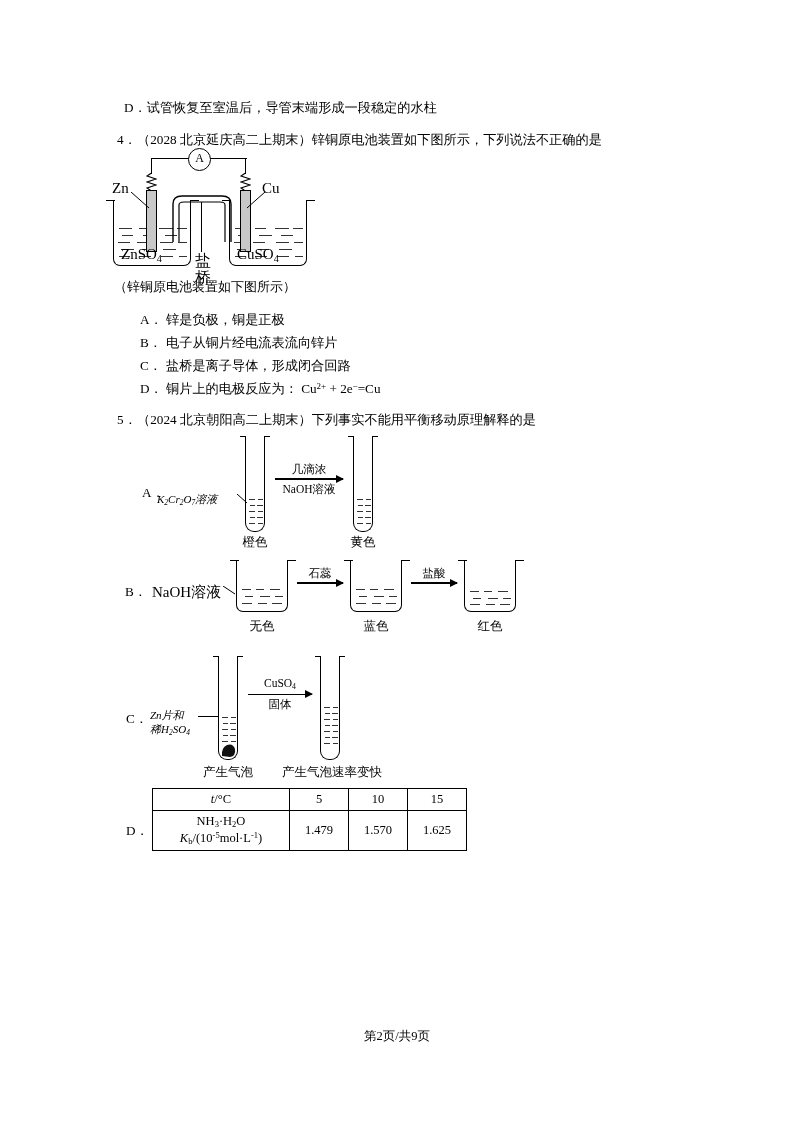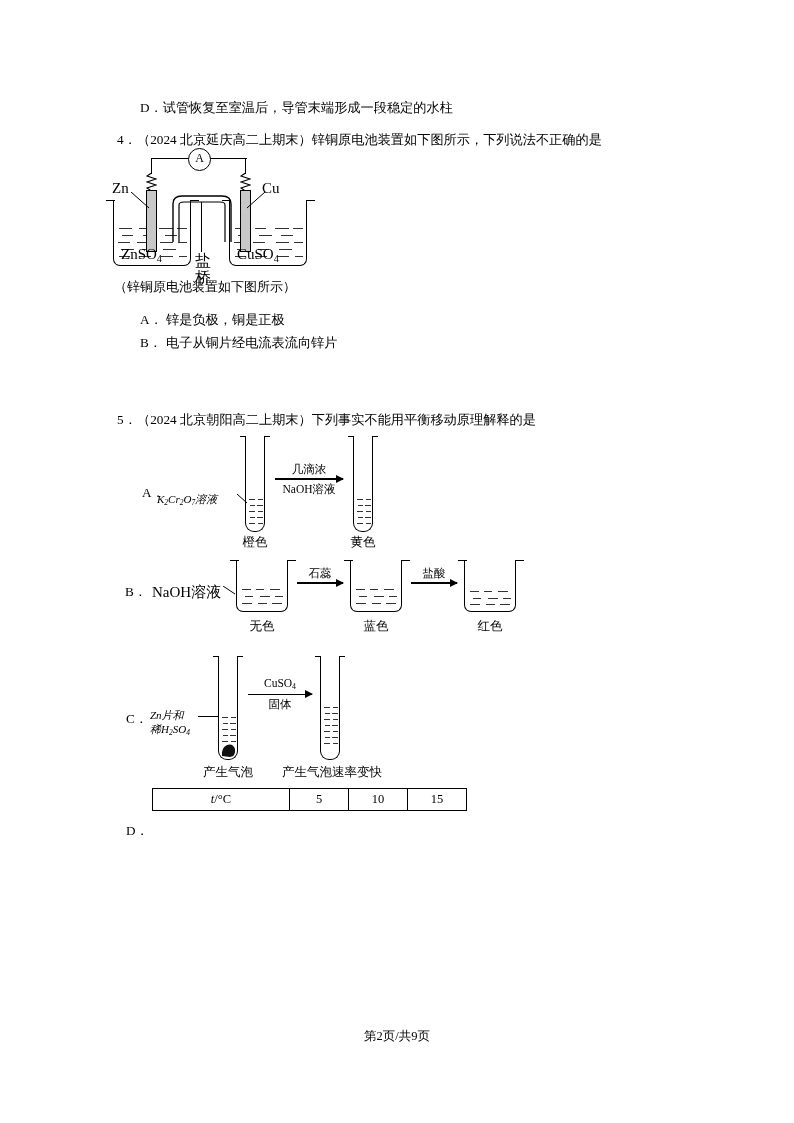--- a/index.html
+++ b/index.html
@@ -63,24 +63,24 @@
   .footer{
     position:absolute;width:100%;text-align:center;font-size:12.5px;
     border-top:0;
   }
 </style>
 </head>
 <body>
 
 <div class="page">
 
-  <div class="q-line" style="left:140px;top:98px;">D．试管恢复至室温后，导管末端形成一段稳定的水柱</div>
+  <div class="q-line" style="left:124px;top:98px;">D．试管恢复至室温后，导管末端形成一段稳定的水柱</div>
 
   <div class="q-line" style="left:117px;top:130px;">
-    <span class="num-tag">4．</span><span>（2024 北京延庆高二上期末）锌铜原电池装置如下图所示，下列说法不正确的是</span>
+    <span class="num-tag">4．</span><span>（2028 北京延庆高二上期末）锌铜原电池装置如下图所示，下列说法不正确的是</span>
   </div>
 
   <div class="cell-fig">
 
     <div class="wire" style="left:46px;top:6px;width:38px;height:1.4px;"></div>
     <div class="wire" style="left:104px;top:6px;width:38px;height:1.4px;"></div>
     <div class="wire" style="left:46px;top:6px;width:1.4px;height:16px;"></div>
     <div class="wire" style="left:140px;top:6px;width:1.4px;height:16px;"></div>
 
     <div class="ammeter" style="left:83px;top:-4px;">A</div>
@@ -166,20 +166,26 @@
     <div class="vert-lbl" style="left:90px;top:100px;">盐桥</div>
   </div>
   <div class="saltbridge-txt" style="left:114px;top:278px;">（锌铜原电池装置如下图所示）</div>
 
   <div class="opt-line" style="left:140px;top:311px;">
     <span class="opt-tag">A．</span><span>锌是负极，铜是正极</span>
   </div>
   <div class="opt-line" style="left:140px;top:334px;">
     <span class="opt-tag">B．</span><span>电子从铜片经电流表流向锌片</span>
   </div>
+  <div class="opt-line" style="left:140px;top:357px;">
+    <span class="opt-tag">C．</span><span>盐桥是离子导体，形成闭合回路</span>
+  </div>
+  <div class="opt-line" style="left:140px;top:380px;">
+    <span class="opt-tag">D．</span><span>铜片上的电极反应为：</span><span>&nbsp;<span>Cu</span><sup>2+</sup> <span>+ 2e</span><sup>−</sup><span>=Cu</span></span>
+  </div>
 
   <div class="q-line" style="left:117px;top:410px;text-align:center;">
     <span class="num-tag">5．</span><span>（2024 北京朝阳高二上期末）下列事实不能用平衡移动原理解释的是</span>
   </div>
 
   <div class="opt-line" style="left:142px;top:484px;">A．</div>
 
   <div class="fig" style="left:185px;top:430px;width:230px;height:115px;">
 
     <div class="tube" style="left:60px;top:6px;width:20px;height:96px;">
@@ -365,19 +371,28 @@
   <div class="opt-line" style="left:126px;top:822px;">D．</div>
 
   <table class="dtable" style="left:152px;top:788px;">
     <tbody>
         <tr>
       <td style="width:112px;"><span class="ital">t</span>/°C</td>
       <td style="width:34px;">5</td>
       <td style="width:34px;">10</td>
       <td style="width:34px;">15</td>
     </tr>
+    <tr>
+      <td>
+        NH<sub>3</sub>·H<sub>2</sub>O<br>
+        <span class="ital">K</span><sub>b</sub>/(10<sup>-5</sup>mol·L<sup>-1</sup>)
+      </td>
+      <td>1.479</td>
+      <td>1.570</td>
+      <td>1.625</td>
+    </tr>
   </tbody>
     </table>
 
 
   <div class="footer" style="left:0;top:1028px;">第2页/共9页</div>
 
 </div>
 
 </body></html>

